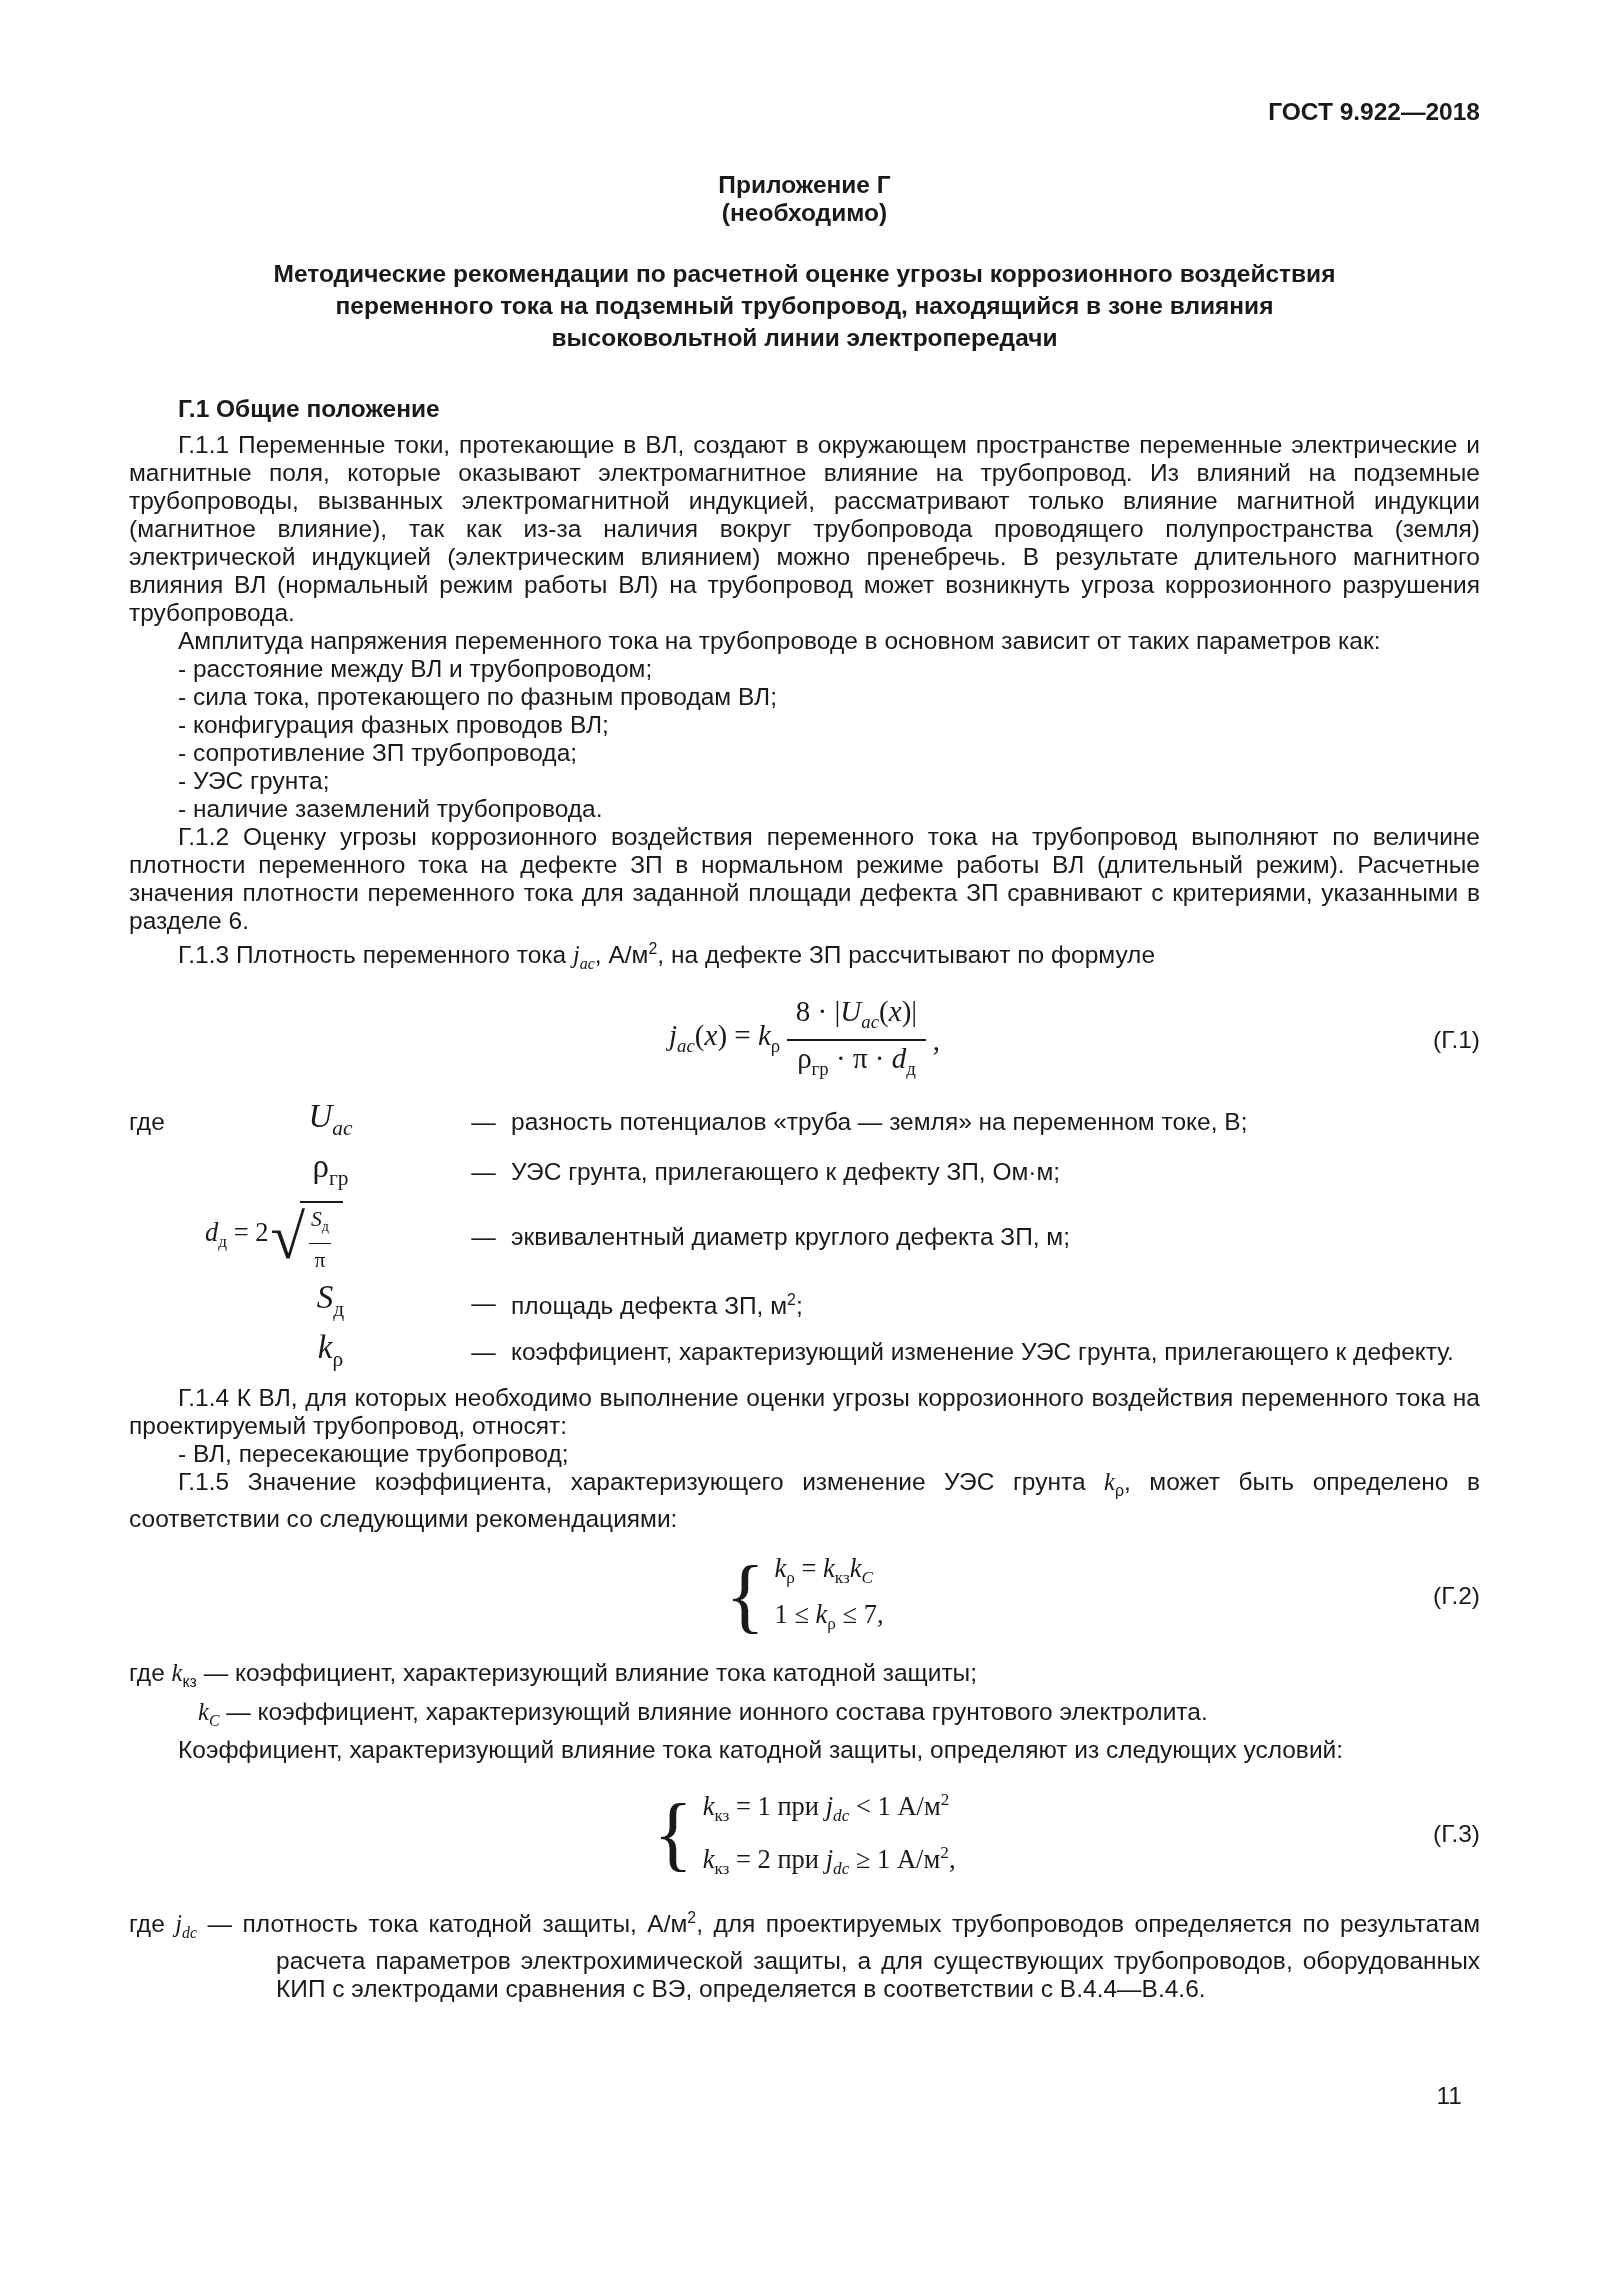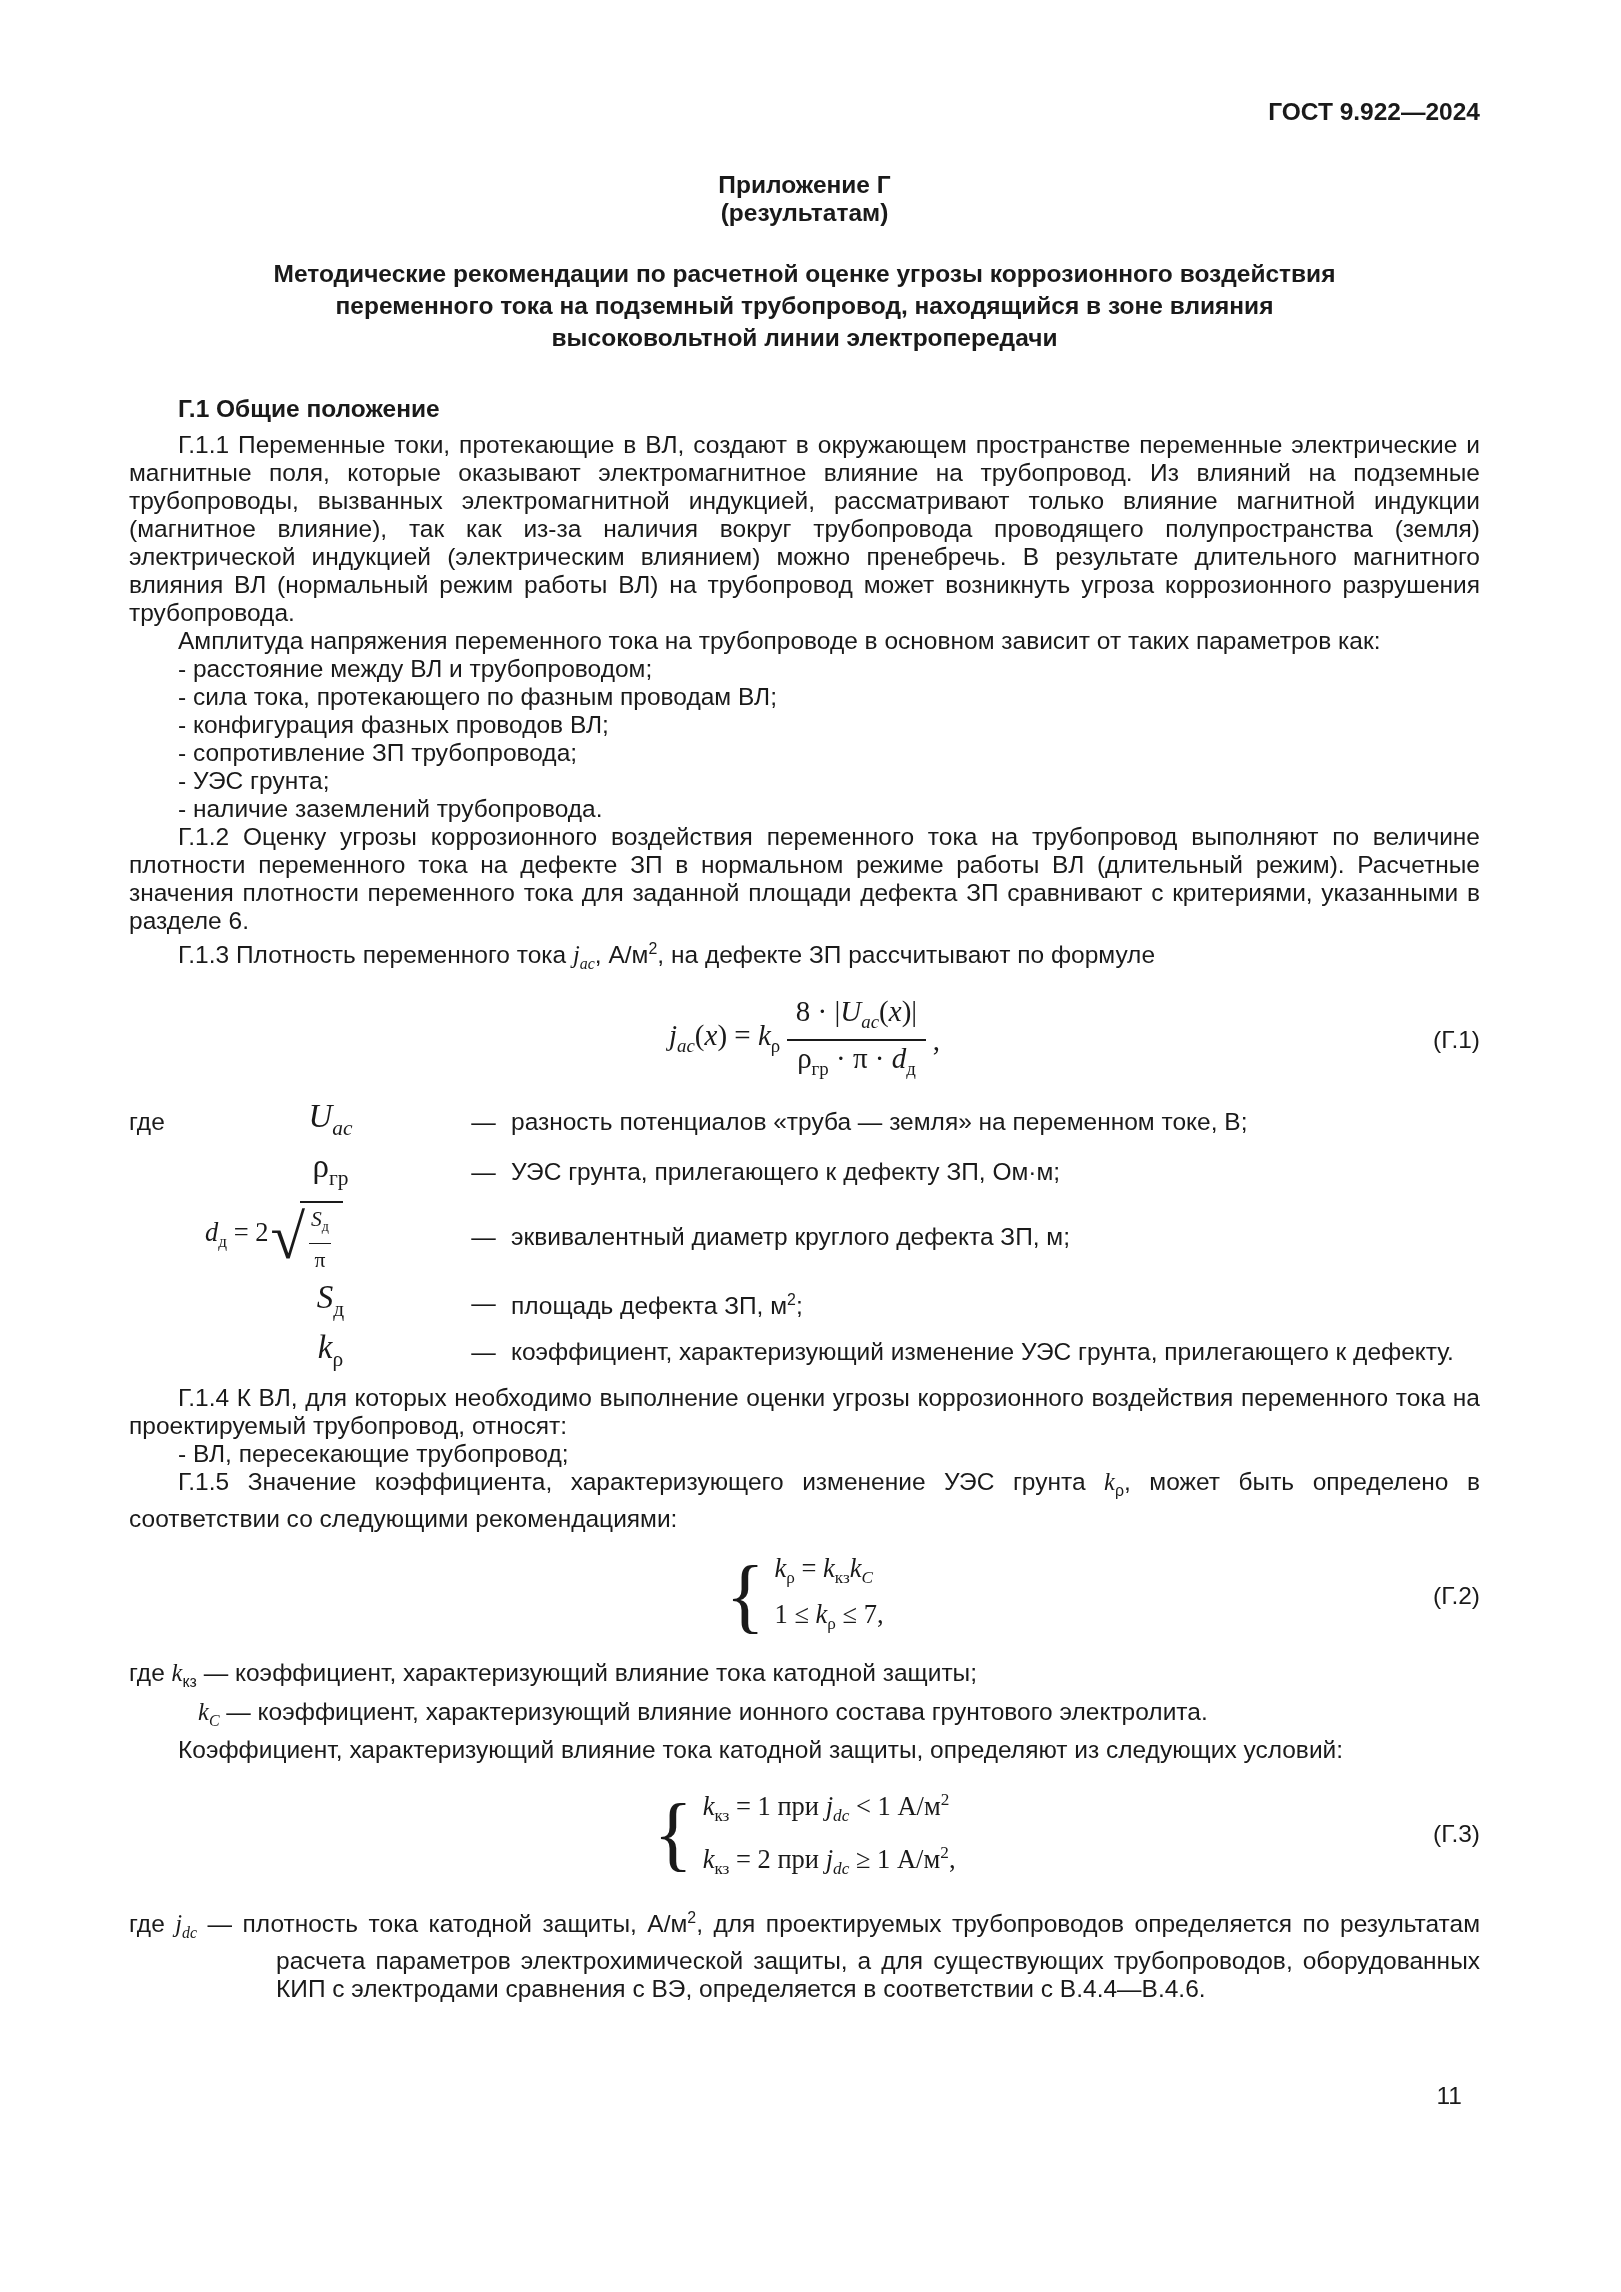--- a/index.html
+++ b/index.html
@@ -73,24 +73,24 @@
   .hang { padding-left: 147px; text-indent: -147px; text-align: justify; margin-top: 15px; }
 
   .page-number { position: absolute; right: 159px; top: 2082px; }
 </style>
 </head>
 <body>
 
 <div class="page">
   <div class="content">
 
-    <div class="doc-code">ГОСТ 9.922—2024</div>
+    <div class="doc-code">ГОСТ 9.922—2018</div>
 
     <div class="appendix-label">Приложение Г</div>
-    <div class="appendix-kind">(результатам)</div>
+    <div class="appendix-kind">(необходимо)</div>
     <div class="appendix-title">Методические рекомендации по расчетной оценке угрозы коррозионного воздействия переменного тока на подземный трубопровод, находящийся в зоне влияния высоковольтной линии электропередачи</div>
 
     <div class="section-heading">Г.1 Общие положение</div>
 
     <p>Г.1.1 Переменные токи, протекающие в ВЛ, создают в окружающем пространстве переменные электрические и магнитные поля, которые оказывают электромагнитное влияние на трубопровод. Из влияний на подземные трубопроводы, вызванных электромагнитной индукцией, рассматривают только влияние магнитной индукции (магнитное влияние), так как из-за наличия вокруг трубопровода проводящего полупространства (земля) электрической индукцией (электрическим влиянием) можно пренебречь. В результате длительного магнитного влияния ВЛ (нормальный режим работы ВЛ) на трубопровод может возникнуть угроза коррозионного разрушения трубопровода.</p>
     <p>Амплитуда напряжения переменного тока на трубопроводе в основном зависит от таких параметров как:</p>
     <p>- расстояние между ВЛ и трубопроводом;</p>
     <p>- сила тока, протекающего по фазным проводам ВЛ;</p>
     <p>- конфигурация фазных проводов ВЛ;</p>
     <p>- сопротивление ЗП трубопровода;</p>

